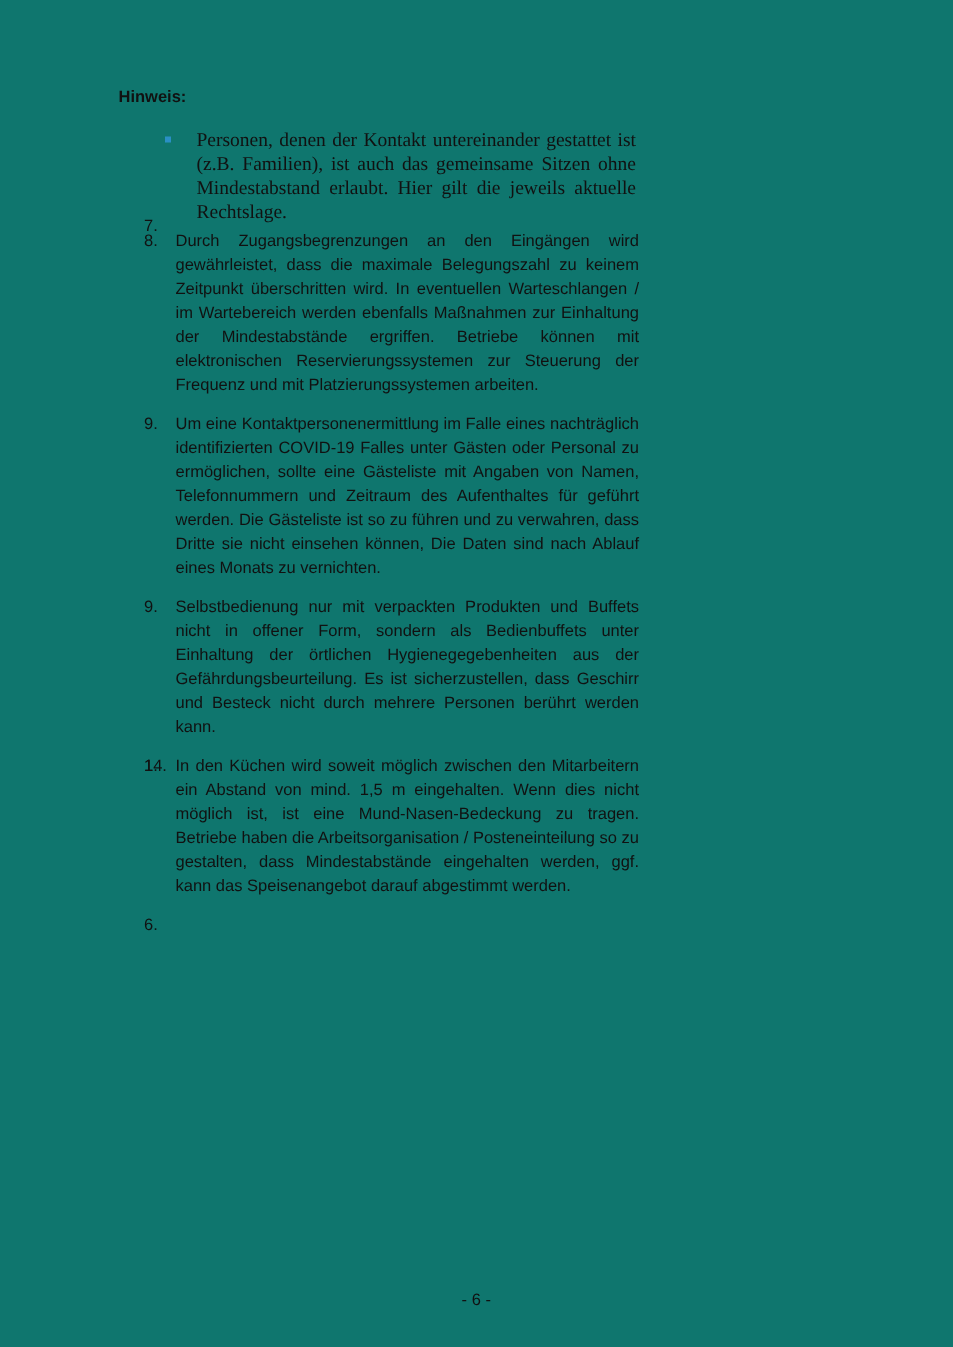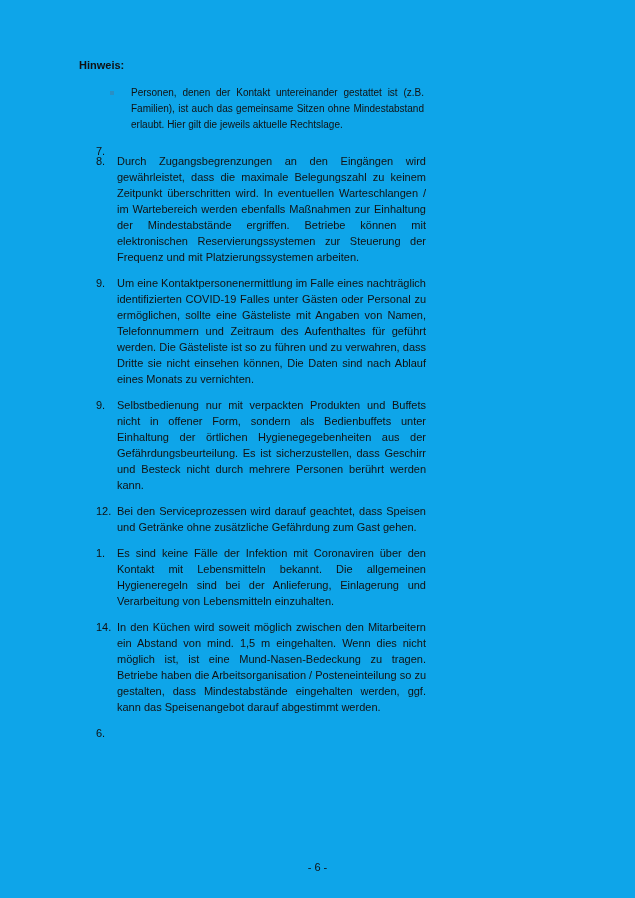--- a/index.html
+++ b/index.html
@@ -1,40 +1,39 @@
 <!DOCTYPE html>
 <html><head>
 <meta charset="utf-8">
 <style>
   html, body { margin: 0; padding: 0; background: #ffffff; }
   body { width: 635px; height: 898px; position: relative; overflow: hidden;
          font-family: "Liberation Sans", sans-serif; color: #111; }
-  .page { position: absolute; left: 0; top: 0; width: 635px; height: 898px; background: #0ea5e9; }
+  .page { position: absolute; left: 0; top: 0; width: 635px; height: 898px; background: #0f766e; }
   .hinweis { position: absolute; left: 79px; top: 59px; font-size: 11px; font-weight: bold; }
-  .bullet-item { position: absolute; left: 131px; top: 85px; width: 293px; font-size: 10px; line-height: 16px; text-align: justify; }
+  .bullet-item { position: absolute; left: 131px; top: 85px; width: 293px; font-size: 13px; line-height: 16px; text-align: justify; font-family: Liberation Serif, serif; }
   .bullet { position: absolute; left: 110px; top: 91px; width: 4px; height: 4px; background: #2a8fc4; }
   .list { position: absolute; left: 96px; top: 143px; width: 330px; margin: 0; padding: 0; list-style: none; }
   .item { position: relative; padding-left: 21px; font-size: 11px; line-height: 16px; text-align: justify; margin-bottom: 10px; }
   .num { position: absolute; left: 0; top: 0; }
   .footer { position: absolute; left: 0; width: 635px; top: 861px; text-align: center; font-size: 11px; }
 </style>
 </head>
 <body>
 
 <div class="page">
   <div class="hinweis">Hinweis:</div>
   <span class="bullet" style="background: rgb(42, 143, 196);"></span>
   <div class="bullet-item">Personen, denen der Kontakt untereinander gestattet ist (z.B. Familien), ist auch das gemeinsame Sitzen ohne Mindestabstand erlaubt. Hier gilt die jeweils aktuelle Rechtslage.</div>
 
   <ol class="list">
     <li class="item"><span class="num">7.</span></li>
     <li class="item"><span class="num">8.</span><span>Durch Zugangsbegrenzungen an den Eingängen wird gewährleistet, dass die maximale Belegungszahl zu keinem Zeitpunkt überschritten wird. In eventuellen Warteschlangen / im Wartebereich werden ebenfalls Maßnahmen zur Einhaltung der Mindestabstände ergriffen. Betriebe können mit elektronischen Reservierungssystemen zur Steuerung der Frequenz und mit Platzierungssystemen arbeiten.</span></li>
     <li class="item"><span class="num">9.</span><span>Um eine Kontaktpersonenermittlung im Falle eines nachträglich identifizierten COVID-19 Falles unter Gästen oder Personal zu ermöglichen, sollte eine Gästeliste mit Angaben von Namen, Telefonnummern und Zeitraum des Aufenthaltes für geführt werden. Die Gästeliste ist so zu führen und zu verwahren, dass Dritte sie nicht einsehen können, Die Daten sind nach Ablauf eines Monats zu vernichten.</span></li>
     <li class="item"><span class="num">9.</span><span>Selbstbedienung nur mit verpackten Produkten und Buffets nicht in offener Form, sondern als Bedienbuffets unter Einhaltung der örtlichen Hygienegegebenheiten aus der Gefährdungsbeurteilung. Es ist sicherzustellen, dass Geschirr und Besteck nicht durch mehrere Personen berührt werden kann.</span></li>
-    <li class="item"><span class="num">12.</span><span>Bei den Serviceprozessen wird darauf geachtet, dass Speisen und Getränke ohne zusätzliche Gefährdung zum Gast gehen.</span></li>
-    <li class="item"><span class="num">1.</span><span>Es sind keine Fälle der Infektion mit Coronaviren über den Kontakt mit Lebensmitteln bekannt. Die allgemeinen Hygieneregeln sind bei der Anlieferung, Einlagerung und Verarbeitung von Lebensmitteln einzuhalten.</span></li>
+    <li class="item"><span class="num">1.</span></li>
     <li class="item"><span class="num">14.</span><span>In den Küchen wird soweit möglich zwischen den Mitarbeitern ein Abstand von mind. 1,5 m eingehalten. Wenn dies nicht möglich ist, ist eine Mund-Nasen-Bedeckung zu tragen.  Betriebe haben die Arbeitsorganisation / Posteneinteilung so zu gestalten, dass Mindestabstände eingehalten werden, ggf.  kann das Speisenangebot darauf abgestimmt werden.</span></li>
     <li class="item"><span class="num">6.</span></li>
 
   </ol>
 
   <div class="footer">- 6 -</div>
 </div>
 
 </body></html>

